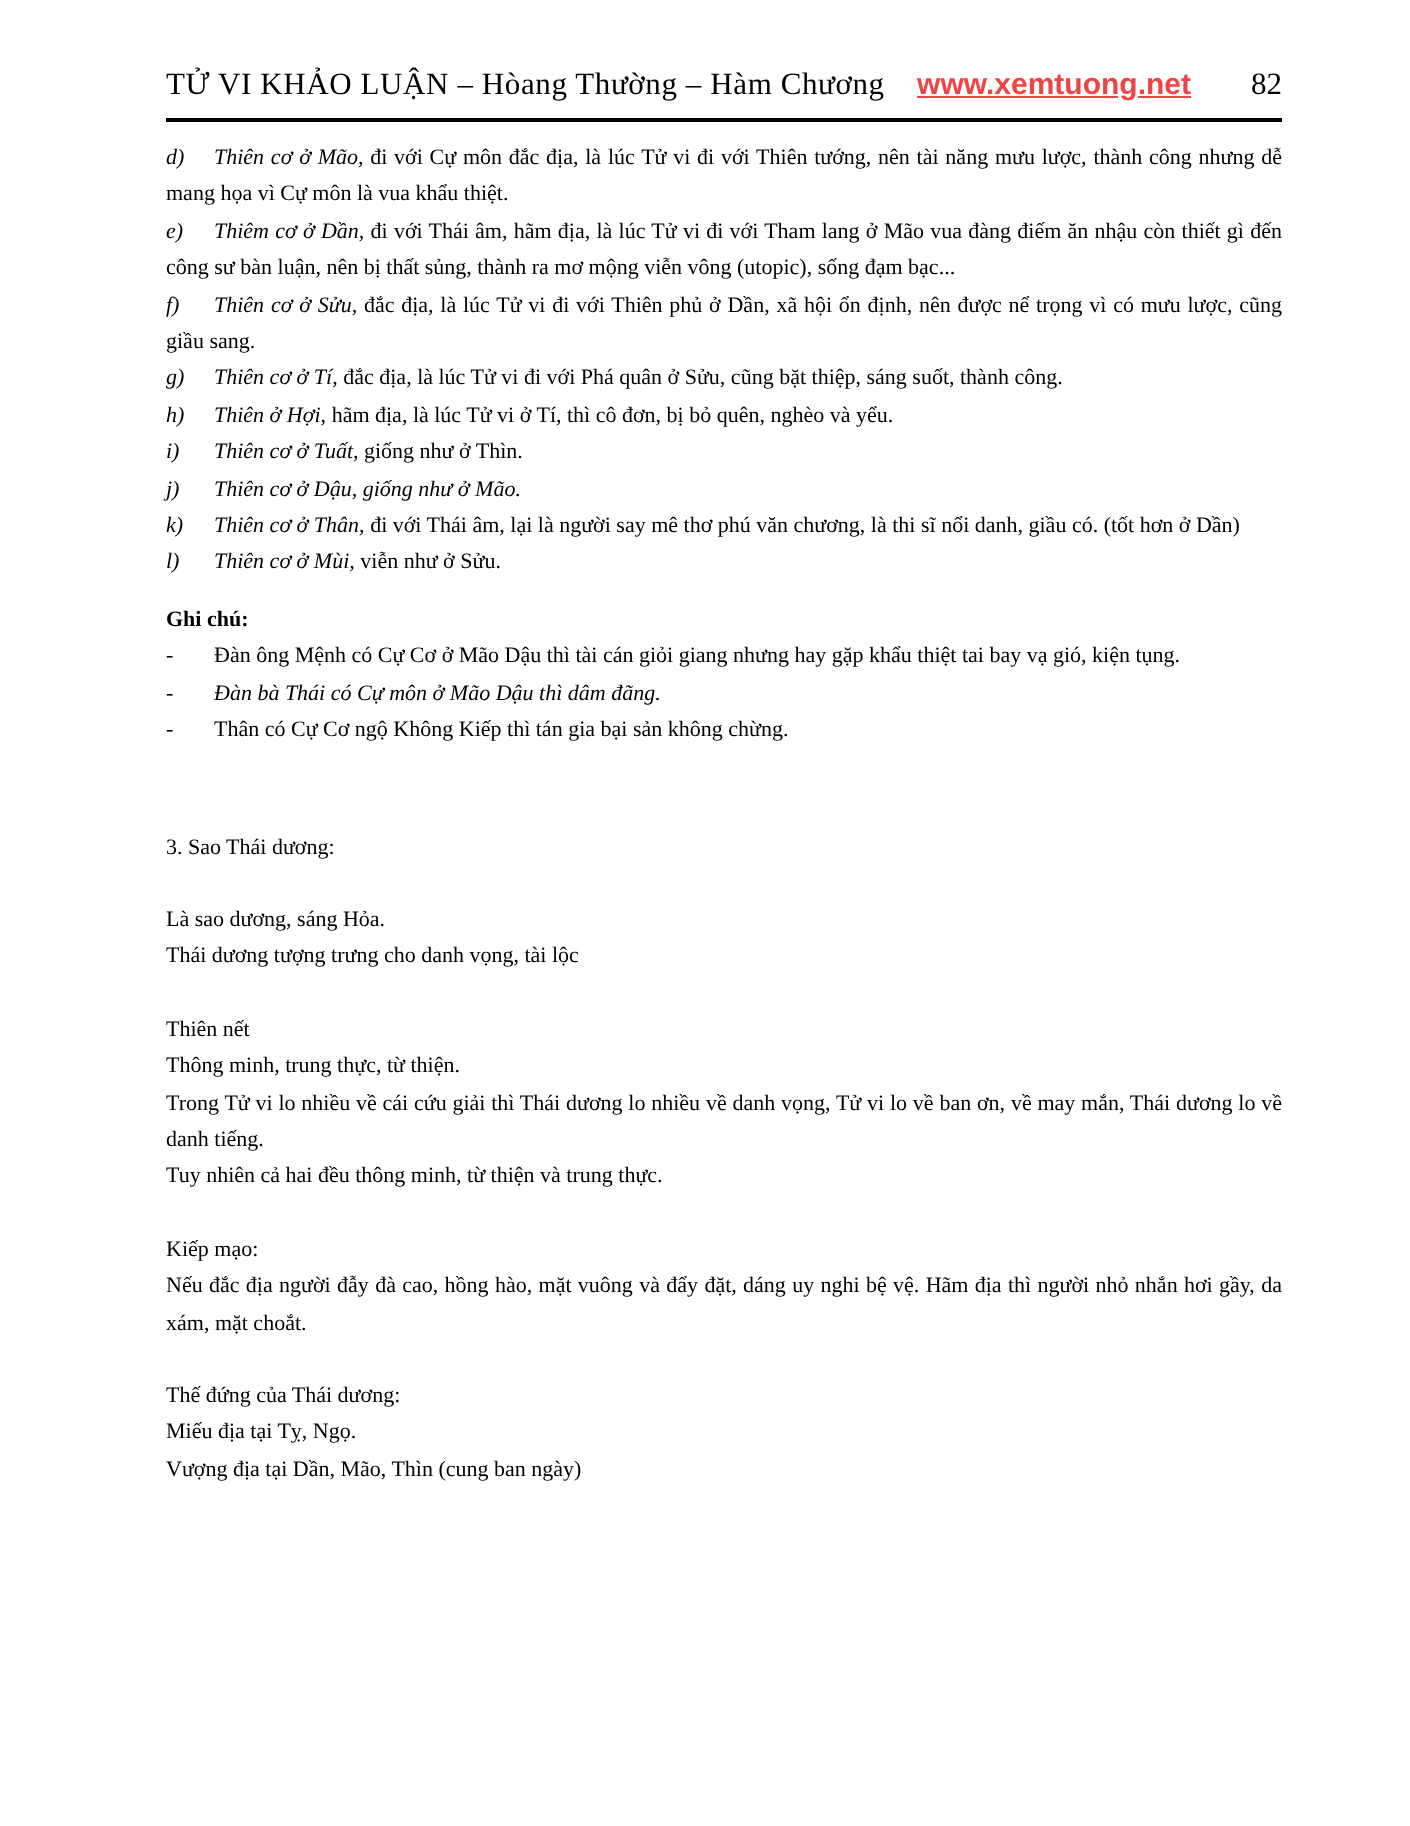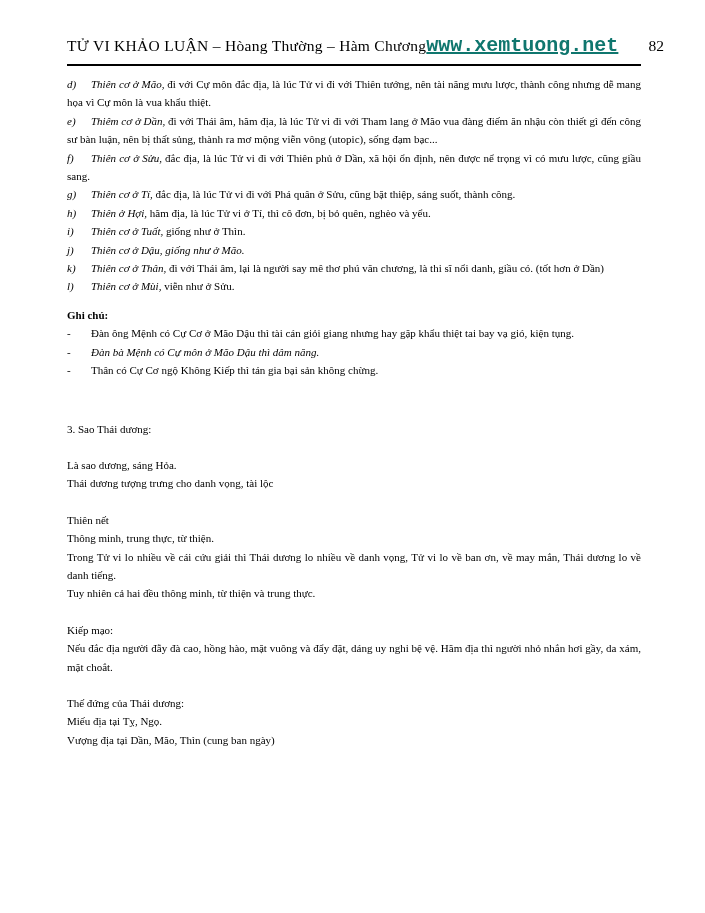--- a/index.html
+++ b/index.html
@@ -1,27 +1,27 @@
 <!DOCTYPE html>
 <html><head>
 <meta charset="utf-8">
 <style>
   html,body { margin:0; padding:0; background:#ffffff; }
   body {
     width:705px; height:913px; overflow:hidden;
     font-family:"Liberation Serif", serif; color:#000;
   }
-  .page { padding:34px 64px 0 67px; }
+  .page { padding:34px 64px 0 67px;margin-left:16px; }
 
   
   .hdr { display:flex; align-items:baseline; font-size:15.5px; white-space:nowrap; }
   .hdr-title { flex:1; letter-spacing:0.3px; }
   .hdr-link {
-    font-family:Liberation Mono, monospace; font-weight:bold;
-    color:#0f766e; text-decoration:underline; font-size:20px;
+    font-family:Liberation Sans, sans-serif; font-weight:bold;
+    color:#ef4444; text-decoration:underline; font-size:15px;
     margin-right:30px; cursor:pointer;
   }
   .rule { border:none; border-top:2px solid #000; margin:7px 0 0 0; }
 
   
   .content { margin-top:9px; font-size:11px; line-height:18.4px; }
   p { margin:0; text-align:justify; }
   .lab { display:inline-block; width:24px; font-style:italic; }
   .note .lab { font-style:normal; }
   .it { font-style:italic; }
@@ -52,21 +52,21 @@
     <p class="li"><span class="lab">h)</span><span class="it">Thiên ở Hợi,</span><span> hãm địa, là lúc Tử vi ở Tí, thì cô đơn, bị bỏ quên, nghèo và yểu.</span></p>
     <p class="li"><span class="lab">i)</span><span class="it">Thiên cơ ở Tuất,</span><span> giống như ở Thìn.</span></p>
     <p class="li"><span class="lab">j)</span><span class="it">Thiên cơ ở Dậu, giống như ở Mão.</span><span></span></p>
     <p class="li"><span class="lab">k)</span><span class="it">Thiên cơ ở Thân,</span><span> đi với Thái âm, lại là người say mê thơ phú văn chương, là thi sĩ nổi danh, giầu có. (tốt hơn ở Dần)</span></p>
     <p class="li"><span class="lab">l)</span><span class="it">Thiên cơ ở Mùi,</span><span> viễn như ở Sửu.</span></p>
 
     <div class="gap-sm"></div>
 
     <p class="b">Ghi chú:</p>
     <p class="note"><span class="lab">-</span><span>Đàn ông Mệnh có Cự Cơ ở Mão Dậu thì tài cán giỏi giang nhưng hay gặp khẩu thiệt tai bay vạ gió, kiện tụng.</span></p>
-    <p class="note"><span class="lab">-</span><span class="it">Đàn bà Mệnh có Cự môn ở Mão Dậu thì dâm năng.</span></p>
+    <p class="note"><span class="lab">-</span><span class="it">Đàn bà Thái có Cự môn ở Mão Dậu thì dâm đãng.</span></p>
     <p class="note"><span class="lab">-</span><span>Thân có Cự Cơ ngộ Không Kiếp thì tán gia bại sản không chừng.</span></p>
 
     <div class="gap-lg"></div>
     <div class="gap"></div>
 
     <p class="ih">3. Sao Thái dương:</p>
 
     <div class="gap"></div>
 
     <p>Là sao dương, sáng Hỏa.</p>

